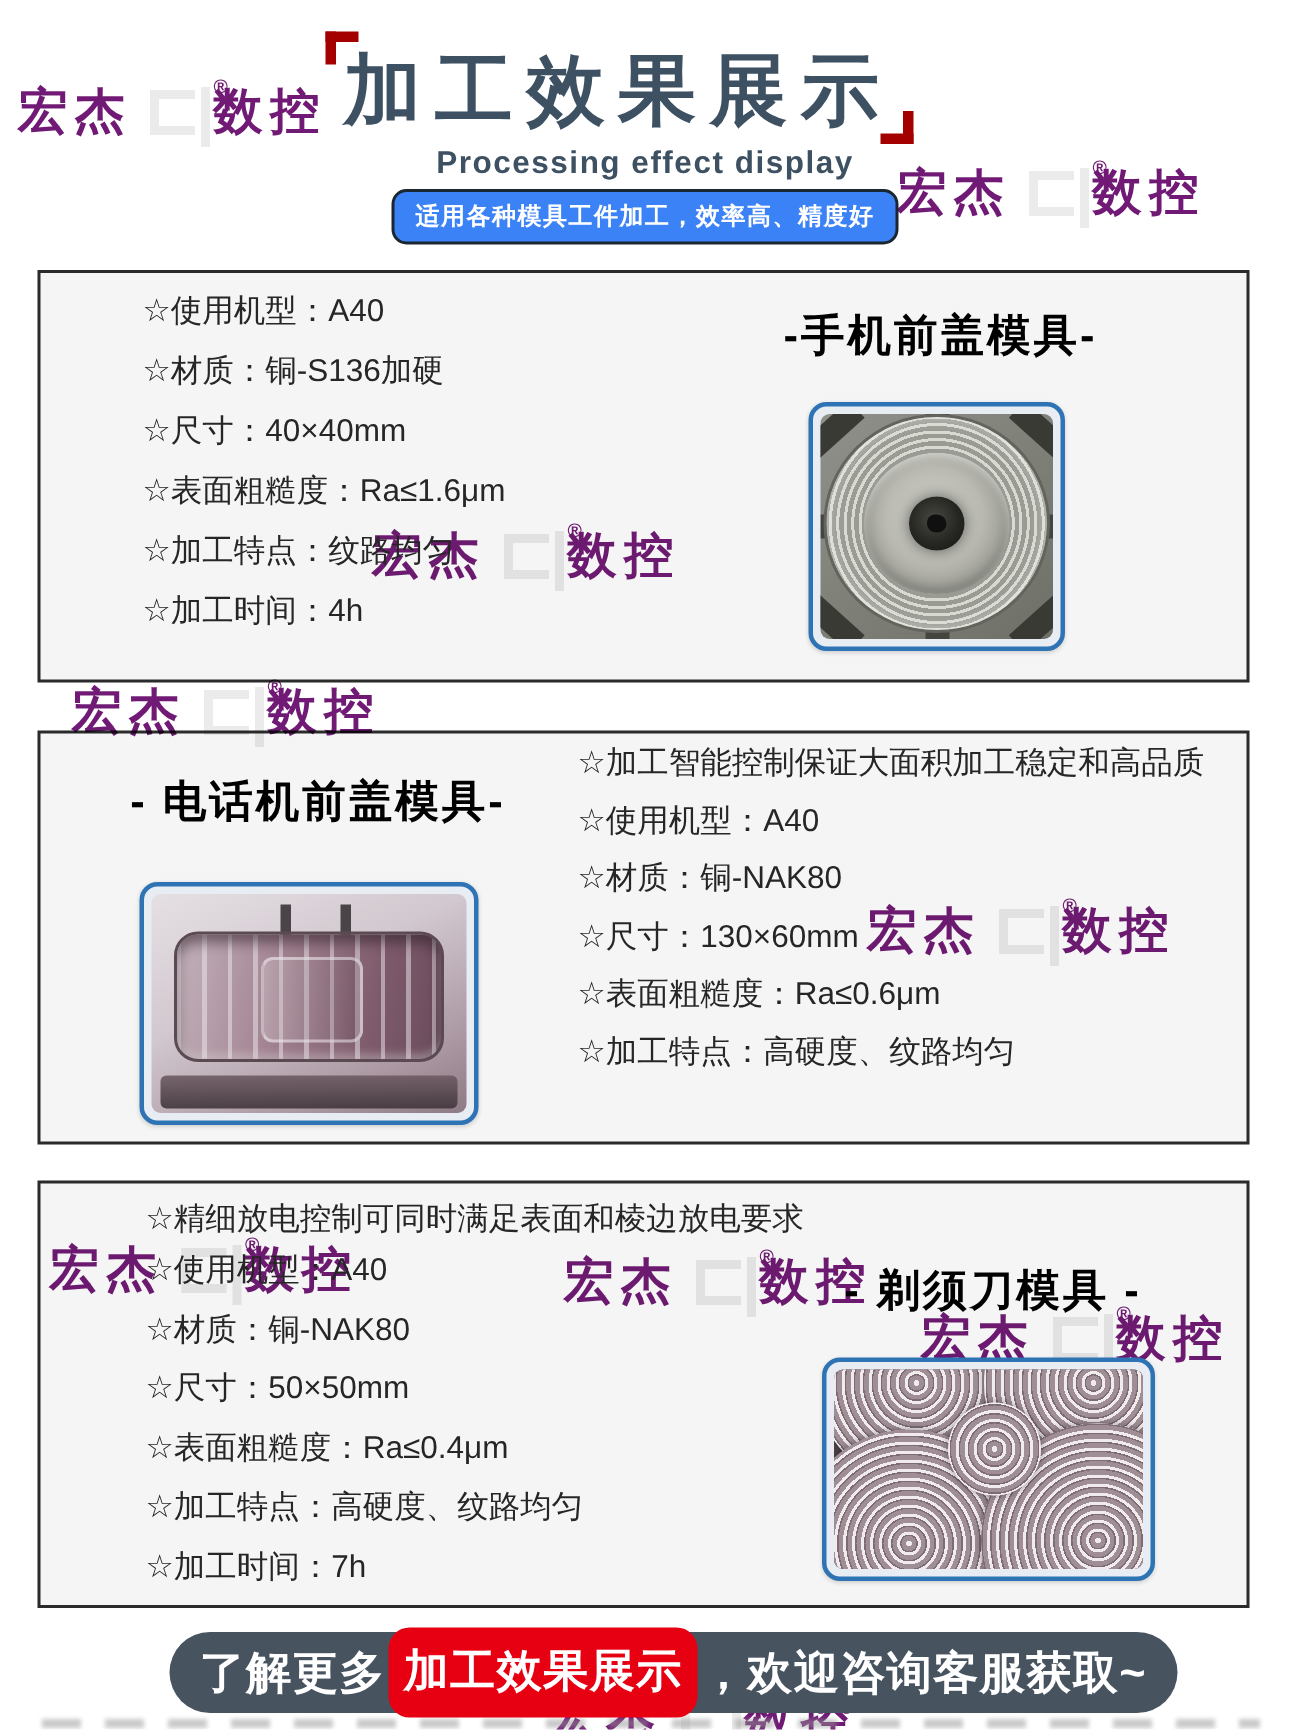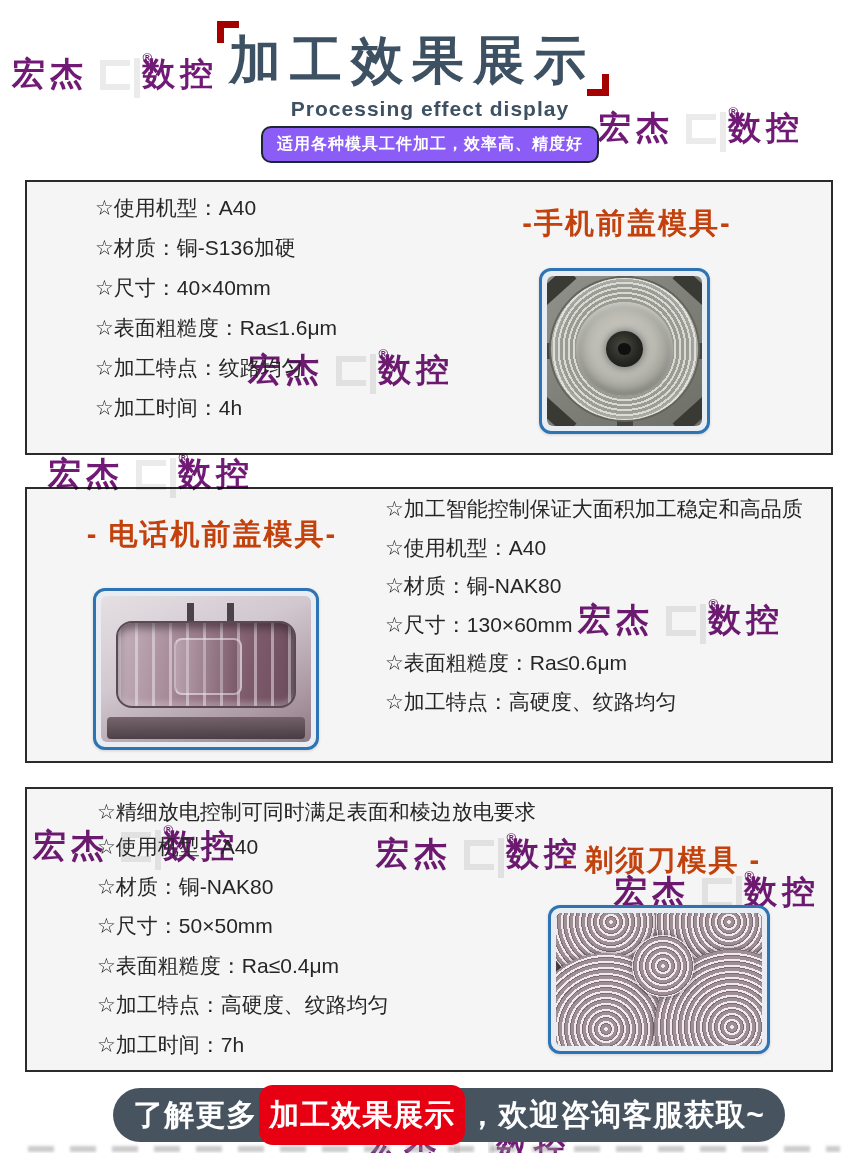--- a/index.html
+++ b/index.html
@@ -33,21 +33,21 @@
   }
   .bracket { position:absolute; width:22px; height:22px; }
   .bracket.tl { left:-12px; top:-5px;  border-top:7px solid #a40000; border-left:7px solid #a40000; }
   .bracket.br { right:-14px; bottom:0; border-bottom:7px solid #a40000; border-right:7px solid #a40000; }
   .hdr-subtitle {
     position:absolute; top:97px; left:0; width:860px; text-align:center;
     font-size:21px; font-weight:700; color:#3d5163; letter-spacing:1px; z-index:2;
   }
   .hdr-badge {
     position:absolute; top:126px; left:50%; transform:translateX(-50%);
-    background:#8b5cf6; border:2px solid #1b2730; border-radius:10px;
+    background:#3b82f6; border:2px solid #1b2730; border-radius:10px;
     padding:6px 14px; color:#ffffff; font-size:16px; font-weight:700;
     letter-spacing:1px; z-index:2; white-space:nowrap;
   }
 
   
   .card {
     position:absolute; left:25px; width:808px;
     background:#f5f5f5; border:2px solid #2b2b2b;
   }
   .card1 { top:180px; height:275px; }
@@ -57,21 +57,21 @@
   .specs { position:absolute; list-style:none; font-size:21px; color:#262626; z-index:2; white-space:nowrap; }
   .card1 .specs { left:68px; top:6px; }
   .card1 .specs li { height:40px; line-height:40px; }
   .card2 .specs { left:358px; top:1px; }
   .card2 .specs li { height:38.5px; line-height:38.5px; }
   .card3 .specs { left:70px; top:38px; }
   .card3 .specs li { height:39.5px; line-height:39.5px; }
   .card3 .note { position:absolute; left:70px; top:9px; font-size:21px; z-index:2; white-space:nowrap; }
 
   .sec-title {
-    position:absolute; font-size:29px; font-weight:800; color:#c2410c;
+    position:absolute; font-size:29px; font-weight:800; color:#000000;
     letter-spacing:2px; text-align:center; z-index:2; white-space:nowrap;
   }
   .card1 .sec-title { left:470px; top:22px; width:260px; }
   .card2 .sec-title { left:20px;  top:26px; width:330px; }
   .card3 .sec-title { left:495px; top:52px; width:280px; }
 
   .frame {
     position:absolute; border:3px solid #2e74b5; border-radius:12px;
     background:#e7edf3; padding:5px; z-index:2;
     box-shadow:0 1px 3px rgba(0,0,0,.15);

